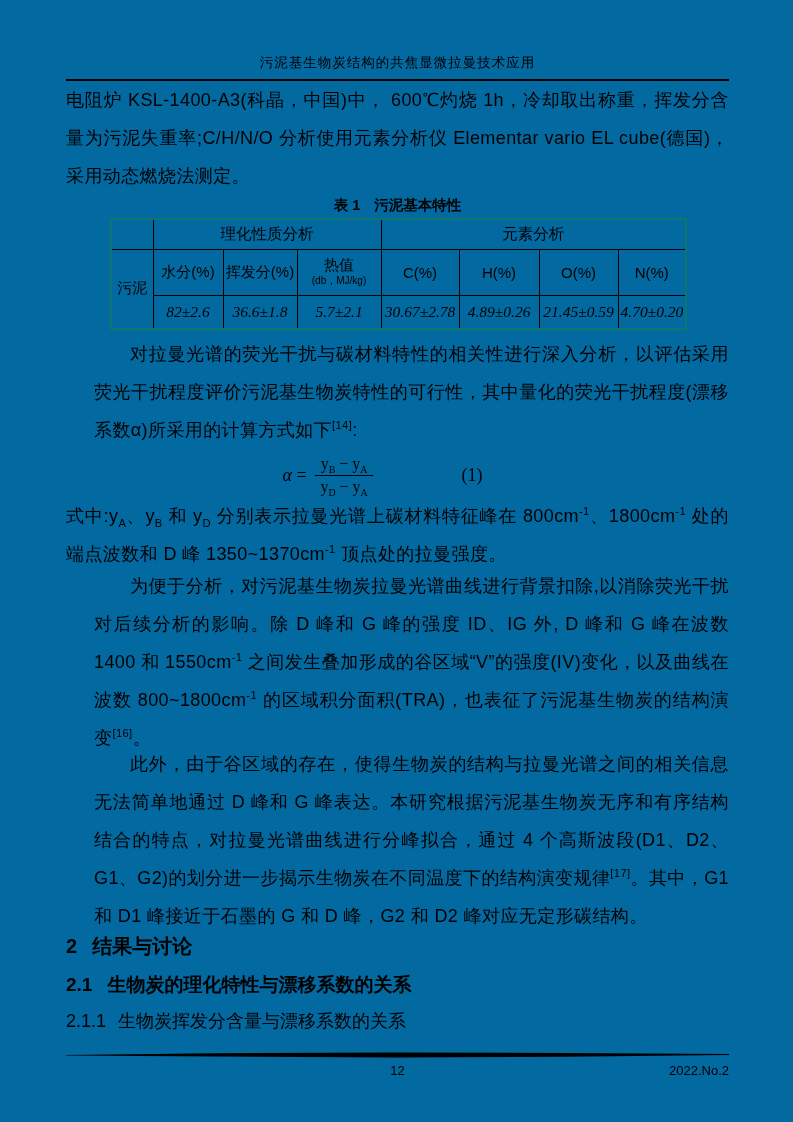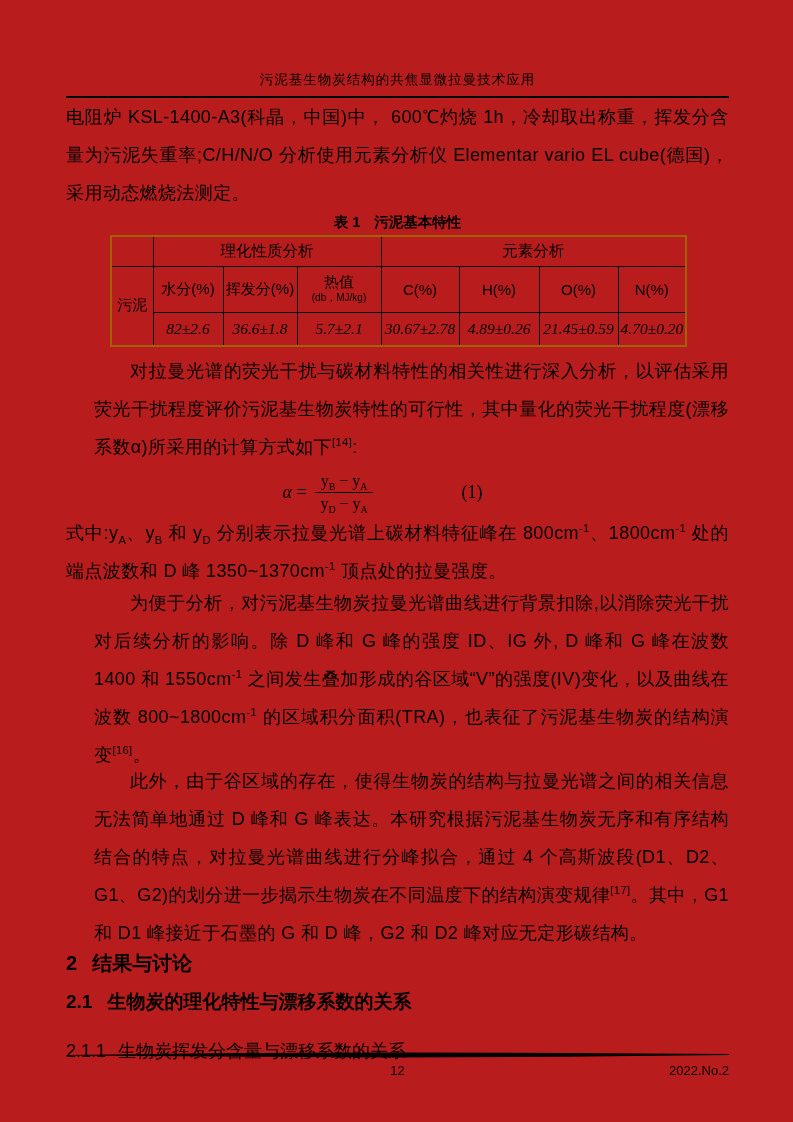--- a/index.html
+++ b/index.html
@@ -1,23 +1,23 @@
 <!DOCTYPE html>
 <html><head>
 <meta charset="utf-8">
 <style>
   * { margin: 0; padding: 0; box-sizing: border-box; }
   html, body { background: #ffffff; }
   .page {
     position: relative;
     width: 793px;
     height: 1122px;
-    background: #b91c1c;
+    background: #0369a1;
     color: #000000;
-    padding: 69px 64px 0 66px;
+    padding: 52px 64px 0 66px;
     overflow: hidden;
     font-family: "Liberation Sans", sans-serif;
   }
   
   .running-head {
     text-align: center;
     font-family: "Liberation Serif", serif;
     font-size: 13.5px;
     line-height: 21px;
     padding-bottom: 6px;
@@ -58,39 +58,39 @@
     text-align: center;
   }
   table.sludge td {
     border: 1.5px solid #000;
     text-align: center;
     vertical-align: middle;
     font-size: 15px;
     padding: 0 2px;
     overflow: hidden;
   }
-  table.sludge { border: 2px solid #a16207; }
+  table.sludge { border: 2px solid #0f766e; }
   tr.r1 td { height: 30px; font-size: 15.5px; }
   tr.r2 td { height: 46px; }
   tr.r3 td { height: 34px; font-family: "Liberation Serif", serif; font-size: 15.5px; font-style: italic; }
   td.rowlabel { font-size: 15.5px; }
   .hdr2 { display: block; font-size: 10px; line-height: 15px; }
   .hdr1 { display: block; line-height: 17px; }
   
   .h-bold {
     font-weight: bold;
     font-size: 19px;
     line-height: 22px;
   }
   .h-bold .h-num { margin-right: 15px; }
   .h12 { margin-top: 10px; }
   .h2  { margin-top: -2px; font-size: 20px; line-height: 26px; }
   .h21 { margin-top: 14px; line-height: 24px; }
   .h211 {
-    margin-top: 25px;
+    margin-top: 12px;
     font-weight: normal;
     font-size: 18px;
     line-height: 24px;
   }
   .h211 .h-num { margin-right: 12px; }
   
   .eq-row {
     position: relative;
     height: 52px;
     display: flex;

